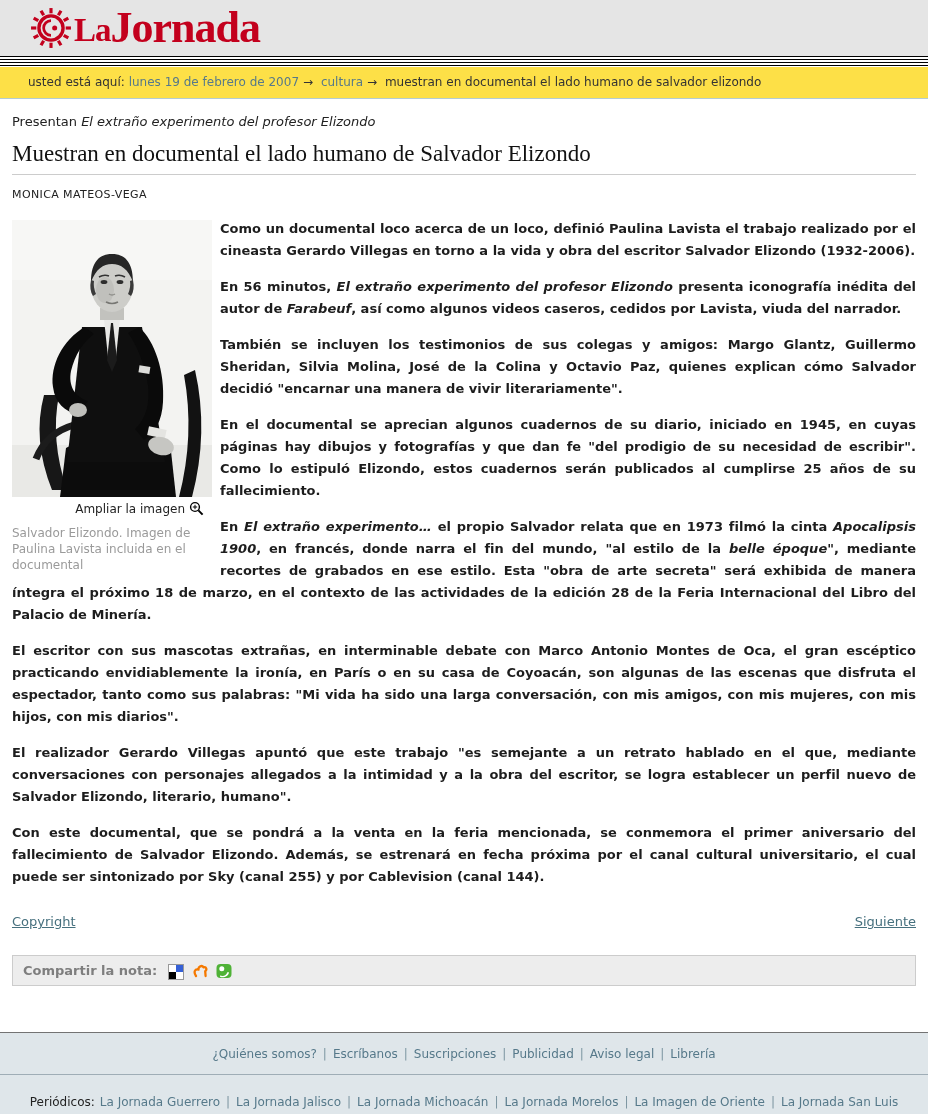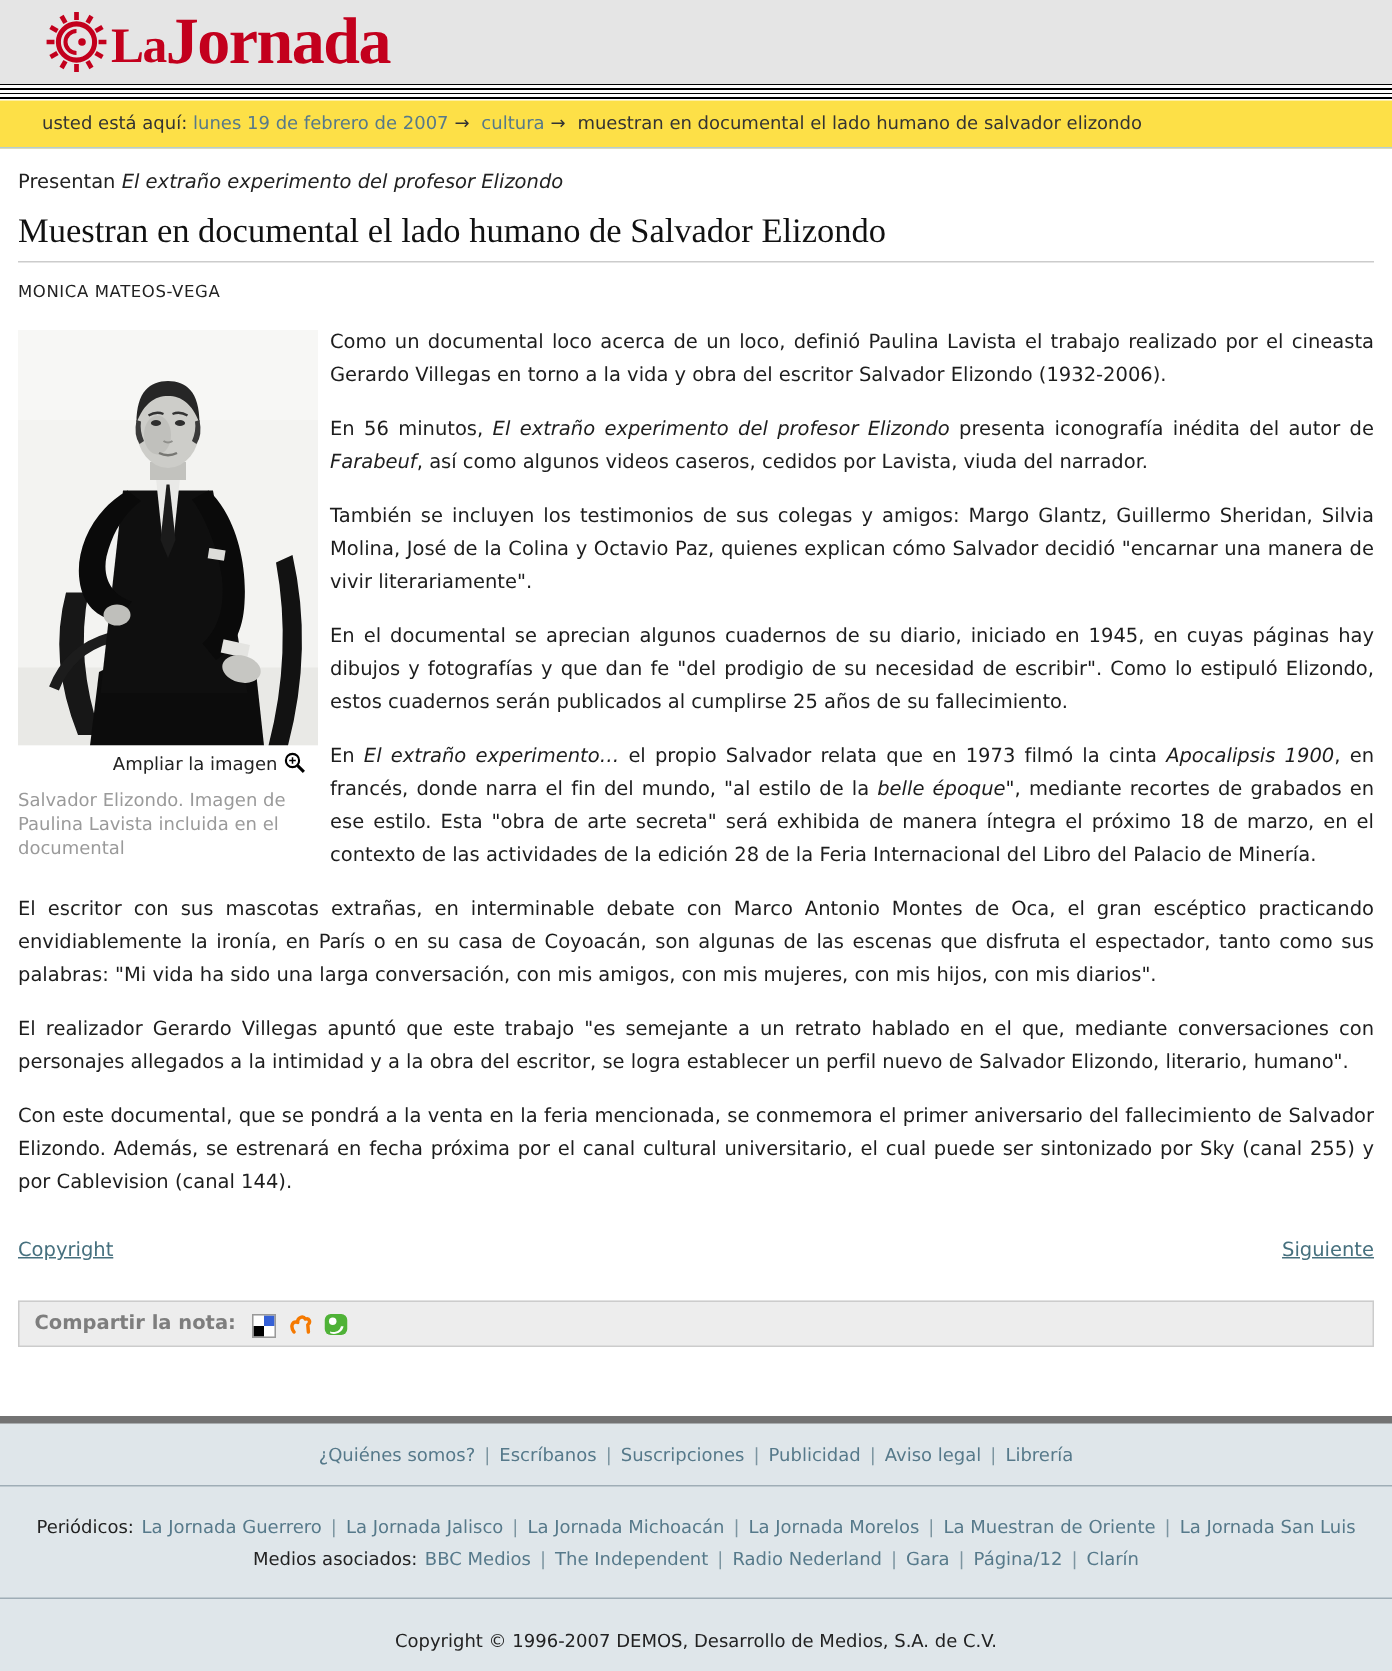--- a/index.html
+++ b/index.html
@@ -25,36 +25,36 @@
   .kicker{font-size:13px;color:#222;margin:2px 0 12px;}
   .title{font-family:"Liberation Serif",serif;font-weight:400;font-size:23px;color:#111;margin:0;padding:0 0 7px;border-bottom:1px solid #ccc;}
   .author{font-size:11px;color:#222;margin:13px 0 17px;letter-spacing:.4px;}
 
   .figure{float:left;width:192px;margin:2px 16px 4px 0;}
   .photo{display:block;width:200px;height:277px;border:0;}
   .enlarge{display:flex;justify-content:flex-end;align-items:center;gap:4px;font-size:12px;color:#222;padding:4px 0 2px;}
   .enlarge svg{width:15px;height:15px;}
   .caption{color:#9a9a9a;font-size:12px;line-height:16px;margin-top:7px;}
 
-  .article p{font-size:13px;line-height:22px;text-align:justify;margin:14px 0 10px;color:#1d1d1d;}
+  .article p{font-size:13px;line-height:22px;text-align:justify;margin:14px 0 10px;color:#1d1d1d;font-weight:bold;}
   .article p i{font-style:italic;}
 
   .pagenav{overflow:hidden;font-size:13px;margin:16px 0 0;clear:none;}
   .pagenav a{color:#46707e;text-decoration:underline;}
   .pagenav .next{float:right;}
 
   .sharebox{margin:26px 0 0;border:1px solid #ccc;background:#ededed;padding:7px 10px;display:flex;align-items:center;gap:9px;}
   .sharelabel{color:#7e7e7e;font-weight:bold;font-size:13px;margin-right:2px;}
   .share-ic{display:inline-block;width:15px;height:15px;}
   .ic-delicious{width:14px;height:14px;border:1px solid #999;background:conic-gradient(#3560d6 0 90deg,#fff 0 180deg,#000 0 270deg,#fff 0);}
 
   
   .footer{margin-top:46px;background:#dfe6ea;font-size:12px;}
   .f-row{text-align:center;}
-  .f1{border-top:5px solid #737373;padding:14px 0 13px;}
+  .f1{border-top:1px solid #737373;padding:14px 0 13px;}
   .f2{border-top:1px solid #9fadb6;padding:17px 0 15px;line-height:21px;}
   .f3{border-top:1px solid #9fadb6;padding:20px 0 18px;line-height:17px;color:#222;}
   .footer a{color:#56798a;}
   .footer .sep{color:#7c95a0;padding:0 6px;}
   .f-label{font-weight:normal;color:#222;margin-right:5px;}
 </style>
 </head>
 <body>
 
 <div class="header">
@@ -189,21 +189,21 @@
 
   </div>
 </div>
 
 <div class="footer">
   <div class="f-row f1">
     <span id="footer-links"><a>¿Quiénes somos?</a><span class="sep">|</span><a>Escríbanos</a><span class="sep">|</span><a>Suscripciones</a><span class="sep">|</span><a>Publicidad</a><span class="sep">|</span><a>Aviso legal</a><span class="sep">|</span><a>Librería</a></span>
   </div>
   <div class="f-row f2">
     <div>
-      <span class="f-label">Periódicos:</span><span id="periodicos-links"><a>La Jornada Guerrero</a><span class="sep">|</span><a>La Jornada Jalisco</a><span class="sep">|</span><a>La Jornada Michoacán</a><span class="sep">|</span><a>La Jornada Morelos</a><span class="sep">|</span><a>La Muestran de Oriente</a><span class="sep">|</span><a>La Jornada San Luis</a></span>
+      <span class="f-label">Periódicos:</span><span id="periodicos-links"><a>La Jornada Guerrero</a><span class="sep">|</span><a>La Jornada Jalisco</a><span class="sep">|</span><a>La Jornada Michoacán</a><span class="sep">|</span><a>La Jornada Morelos</a><span class="sep">|</span><a>La Imagen de Oriente</a><span class="sep">|</span><a>La Jornada San Luis</a></span>
     </div>
     <div>
       <span class="f-label">Medios asociados:</span><span id="medios-links"><a>BBC Medios</a><span class="sep">|</span><a>The Independent</a><span class="sep">|</span><a>Radio Nederland</a><span class="sep">|</span><a>Gara</a><span class="sep">|</span><a>Página/12</a><span class="sep">|</span><a>Clarín</a></span>
     </div>
   </div>
   <div class="f-row f3" id="copyright-row">
       <div>Copyright © 1996-2007 DEMOS, Desarrollo de Medios, S.A. de C.V.</div>
     </div>
 </div>
 

